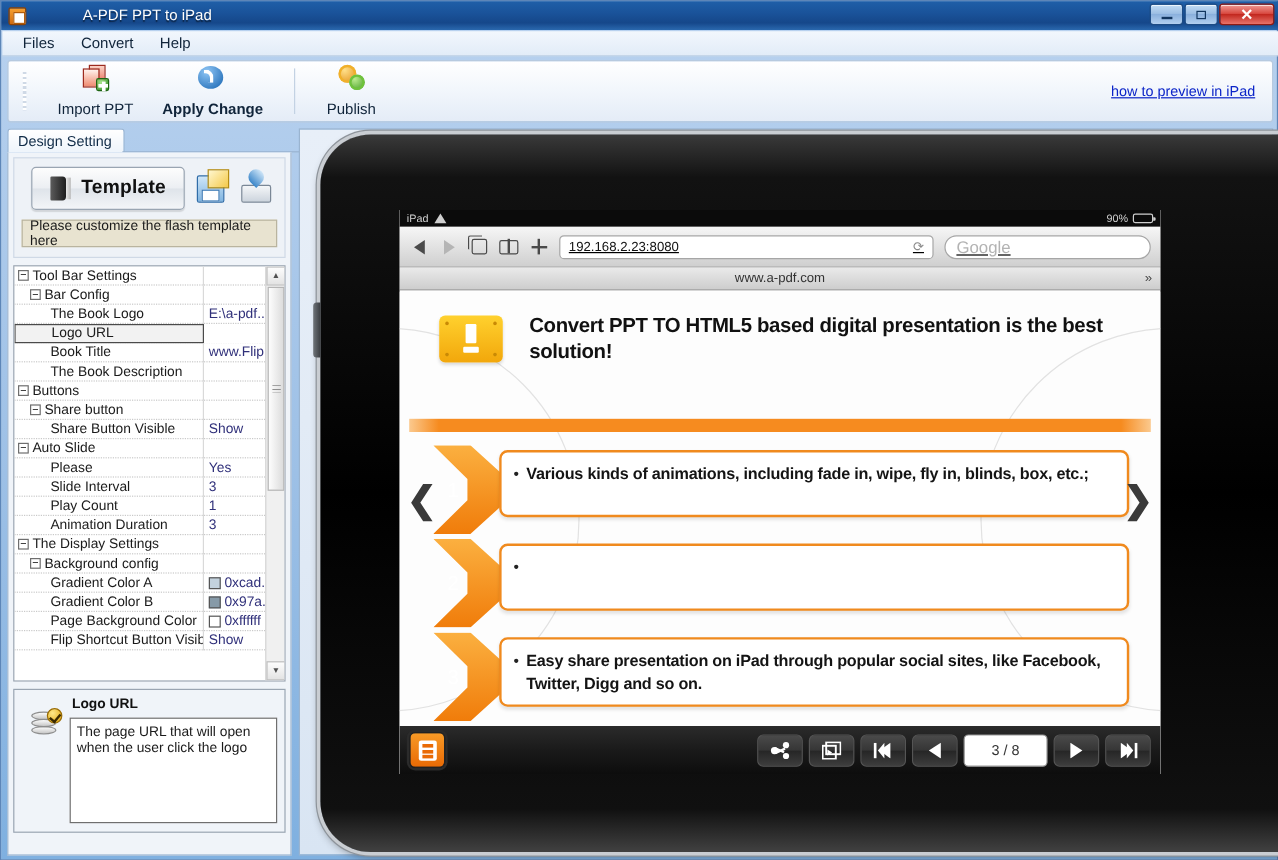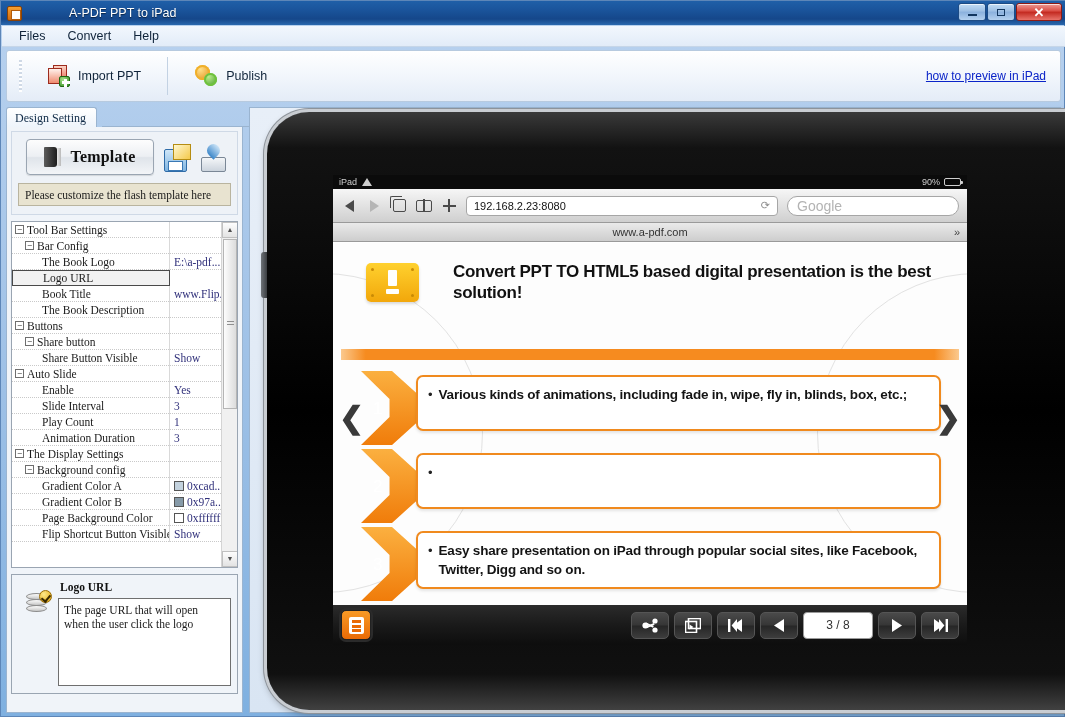--- a/index.html
+++ b/index.html
@@ -61,21 +61,21 @@
 
   
   #toolbar {
     position:absolute; left:5px; top:49px; width:1055px; height:52px;
     background:linear-gradient(180deg,#ffffff 0%, #f3f7fc 45%, #e4ecf7 100%);
     border:1px solid #b7cadf; border-radius:3px;
     display:flex; align-items:center; padding-left:12px;
   }
   .grip { width:3px; height:32px; margin-right:14px;
     background:repeating-linear-gradient(180deg,#cfd9e6 0 2px,#fff 2px 4px); }
-  .tbtn { display:flex; align-items:center; gap:8px; padding:5px 12px; border-radius:3px; }
+  .tbtn { display:flex; align-items:center; gap:8px; padding:5px 12px; border-radius:3px;flex-direction:column; }
   .tbtn .lbl { font-size:12.5px; color:#10243a; }
   .tbtn.strong .lbl { font-weight:bold; }
   .sep { width:1px; height:38px; background:#c3d2e3; margin:0 14px; }
   #howto { position:absolute; right:14px; font-size:12px; color:#0b24c8; text-decoration:underline; }
 
   
   .ico { position:relative; display:inline-block; }
   .ico-ppt { width:22px;height:22px; }
   .ico-ppt .s1,.ico-ppt .s2 {
     position:absolute; width:14px;height:16px; border:1px solid #9c2b1e;
@@ -107,40 +107,40 @@
   .ico-gear .g1,.ico-gear .g2{ position:absolute; border-radius:50%; }
   .ico-gear .g1{ left:1px;top:0; width:15px;height:15px;
     background:radial-gradient(circle at 35% 30%,#ffe08a,#e08a10);
     box-shadow:0 0 0 2px #f0b02a inset;}
   .ico-gear .g2{ left:10px;top:8px; width:13px;height:13px;
     background:radial-gradient(circle at 35% 30%,#bcec8f,#3d9820);
     box-shadow:0 0 0 2px #6fc23c inset;}
 
   
   #left {
-    position:absolute; left:5px; top:106px; width:254px; height:606px;font-family:Liberation Serif, serif;
+    position:absolute; left:5px; top:106px; width:254px; height:606px;
   }
   #tabstrip { position:relative; height:20px; }
   #tab-design {
     position:absolute; left:0; top:0; height:20px; padding:3px 10px 0 8px;
     background:linear-gradient(180deg,#ffffff,#eef4fb);
     border:1px solid #9ab4d0; border-bottom:none; border-radius:3px 3px 0 0;
     font-size:12px; color:#102b47;
   }
   #tab-rest { position:absolute; left:96px; top:5px; right:0; height:15px;
     border-bottom:1px solid #9ab4d0; }
   #leftbody {
     position:absolute; left:0; top:20px; width:237px; height:586px;
     background:#f0f4f9; border:1px solid #9ab4d0; border-top:none;
     padding:4px;
   }
 
   
   #tplbox { height:84px; background:#eef2f7; border:1px solid #cfd9e6; padding:7px 6px 0 6px;}
-  #tplrow { display:flex; align-items:flex-end; gap:9px; padding-left:8px; }
+  #tplrow { display:flex; align-items:center; gap:9px; padding-left:8px; }
   #tplbtn {
     width:128px;height:36px; display:flex;align-items:center;justify-content:center;gap:9px;
     background:linear-gradient(180deg,#fdfdfd 0%,#eceff3 48%,#dfe4ea 52%,#f3f5f8 100%);
     border:1px solid #9aa5b2; border-radius:4px; box-shadow:0 1px 1px rgba(0,0,0,.12);
   }
   #tplbtn .bookico{ width:17px;height:20px;position:relative; }
   #tplbtn .bookico:before{content:'';position:absolute;left:0;top:0;width:13px;height:20px;
     background:linear-gradient(90deg,#5c5c5c,#1d1d1d);border-radius:1px 3px 3px 1px;}
   #tplbtn .bookico:after{content:'';position:absolute;left:13px;top:1px;width:4px;height:18px;
     background:linear-gradient(90deg,#e8e8e8,#b9b9b9);}
@@ -254,21 +254,21 @@
   .wifi{ width:10px;height:8px; position:relative; }
   .wifi:before{ content:'';position:absolute;left:0;bottom:0;width:0;height:0;
     border-left:5px solid transparent;border-right:5px solid transparent;border-bottom:8px solid #cfcfcf;}
   #statusbar .sb-right{ display:flex; align-items:center; gap:4px; }
   .battery{ width:17px;height:8px;border:1px solid #cfcfcf;border-radius:2px;position:relative;padding:1px;}
   .battery:after{content:'';position:absolute;right:-3px;top:2px;width:2px;height:3px;background:#cfcfcf;border-radius:0 1px 1px 0;}
   .battery .fill{ height:100%; width:90%; background:#e8e8e8; border-radius:1px;}
 
   #browserbar{
     height:34px; background:linear-gradient(180deg,#f6f6f6,#cfcfcf);
-    border-bottom:1px solid #9a9a9a; display:flex; align-items:center; padding:0 8px; gap:9px;
+    border-bottom:1px solid #9a9a9a; display:flex; align-items:center; padding:0 8px; gap:9px;text-decoration:underline;
   }
   .bbtn{ width:16px;height:16px; display:flex;align-items:center;justify-content:center; }
   .tri-l{ width:0;height:0;border-top:6px solid transparent;border-bottom:6px solid transparent;border-right:9px solid #4a4a4a;}
   .tri-r{ width:0;height:0;border-top:6px solid transparent;border-bottom:6px solid transparent;border-left:9px solid #b5b5b5;}
   .ico-tabs{ width:13px;height:13px;border:1.5px solid #4a4a4a;border-radius:2px;position:relative;}
   .ico-tabs:after{content:'';position:absolute;left:-4px;top:-4px;width:11px;height:11px;border:1.5px solid #4a4a4a;border-right:none;border-bottom:none;border-radius:2px 0 0 0;}
   .ico-book{ width:16px;height:12px;border:1.5px solid #4a4a4a;border-radius:2px;position:relative;}
   .ico-book:after{content:'';position:absolute;left:6px;top:-1.5px;width:1.5px;height:12px;background:#4a4a4a;}
   .ico-plus{ position:relative;width:13px;height:13px;}
   .ico-plus:before{content:'';position:absolute;left:5.5px;top:0;width:2px;height:13px;background:#4a4a4a;}
@@ -290,21 +290,21 @@
   }
   #bookmarkbar .chev{ position:absolute; right:7px; font-size:11px; color:#444; }
 
   
   #slideview{ position:absolute; left:0; top:68px; width:634px; height:402px; background:#fff; }
   #slide{ position:absolute; left:0; top:0; width:634px; height:362px; overflow:hidden;
           background:#fdfdfd; }
   .arc{ position:absolute; width:320px;height:320px;border:1px solid #e2e2e2;border-radius:50%; }
   .arc.l{ left:-170px; top:30px; }
   .arc.r{ right:-170px; top:30px; }
-  #slide-head{ position:absolute; left:33px; top:18px; right:20px; display:flex; align-items:center; gap:34px;}
+  #slide-head{ position:absolute; left:33px; top:18px; right:20px; display:flex; align-items:center; gap:22px;}
   .headicon{ width:53px;height:39px;border-radius:5px; position:relative; flex:none;
     background:linear-gradient(180deg,#ffd12e,#f2a70b); box-shadow:0 2px 3px rgba(0,0,0,.14);}
   .headicon .bar1{ position:absolute; left:22px; top:7px; width:9px;height:16px;background:#fff;border-radius:1px;}
   .headicon .bar2{ position:absolute; left:20px; top:26px; width:13px;height:5px;background:#fff;border-radius:1px;}
   .headicon .dot{ position:absolute;width:3px;height:3px;border-radius:50%;background:#c98a05;}
   .headicon .d1{left:5px;top:5px;} .headicon .d2{right:5px;top:5px;}
   .headicon .d3{left:5px;bottom:5px;} .headicon .d4{right:5px;bottom:5px;}
   #slide-title{ font-size:17px; font-weight:bold; color:#111; line-height:21px; letter-spacing:-.3px;}
   #orangebar{ position:absolute; left:8px; top:106px; width:618px; height:11px;
     background:linear-gradient(90deg,#fbc98e 0%, #f68b1f 4%, #f68b1f 96%, #fbc98e 100%); }
@@ -389,20 +389,27 @@
 
     <div class="tbtn">
       <span class="ico ico-ppt">
         <span class="s1"></span>
           <span class="s2"></span>
           <span class="plus"></span>
       </span>
       <span class="lbl">Import PPT</span>
     </div>
 
+    <div class="tbtn strong">
+      <span class="ico ico-apply">
+        <span class="cir"></span>
+          <span class="arw2"></span>
+      </span>
+      <span class="lbl">Apply Change</span>
+    </div>
 
     <span class="sep"></span>
 
     <div class="tbtn">
       <span class="ico ico-gear">
         <span class="g1"></span>
           <span class="g2"></span>
       </span>
       <span class="lbl">Publish</span>
     </div>
@@ -519,21 +526,21 @@
               <div class="pname ind0">
                 <span class="exp">−</span>
                 <span>Auto Slide</span>
               </div>
               <div class="pval">
                 <span></span>
               </div>
             </div>
             <div class="prow">
               <div class="pname ind2">
-                <span>Enable</span>
+                <span>Please</span>
               </div>
               <div class="pval">
                 <span>Yes</span>
               </div>
             </div>
             <div class="prow">
               <div class="pname ind2">
                 <span>Slide Interval</span>
               </div>
               <div class="pval">

